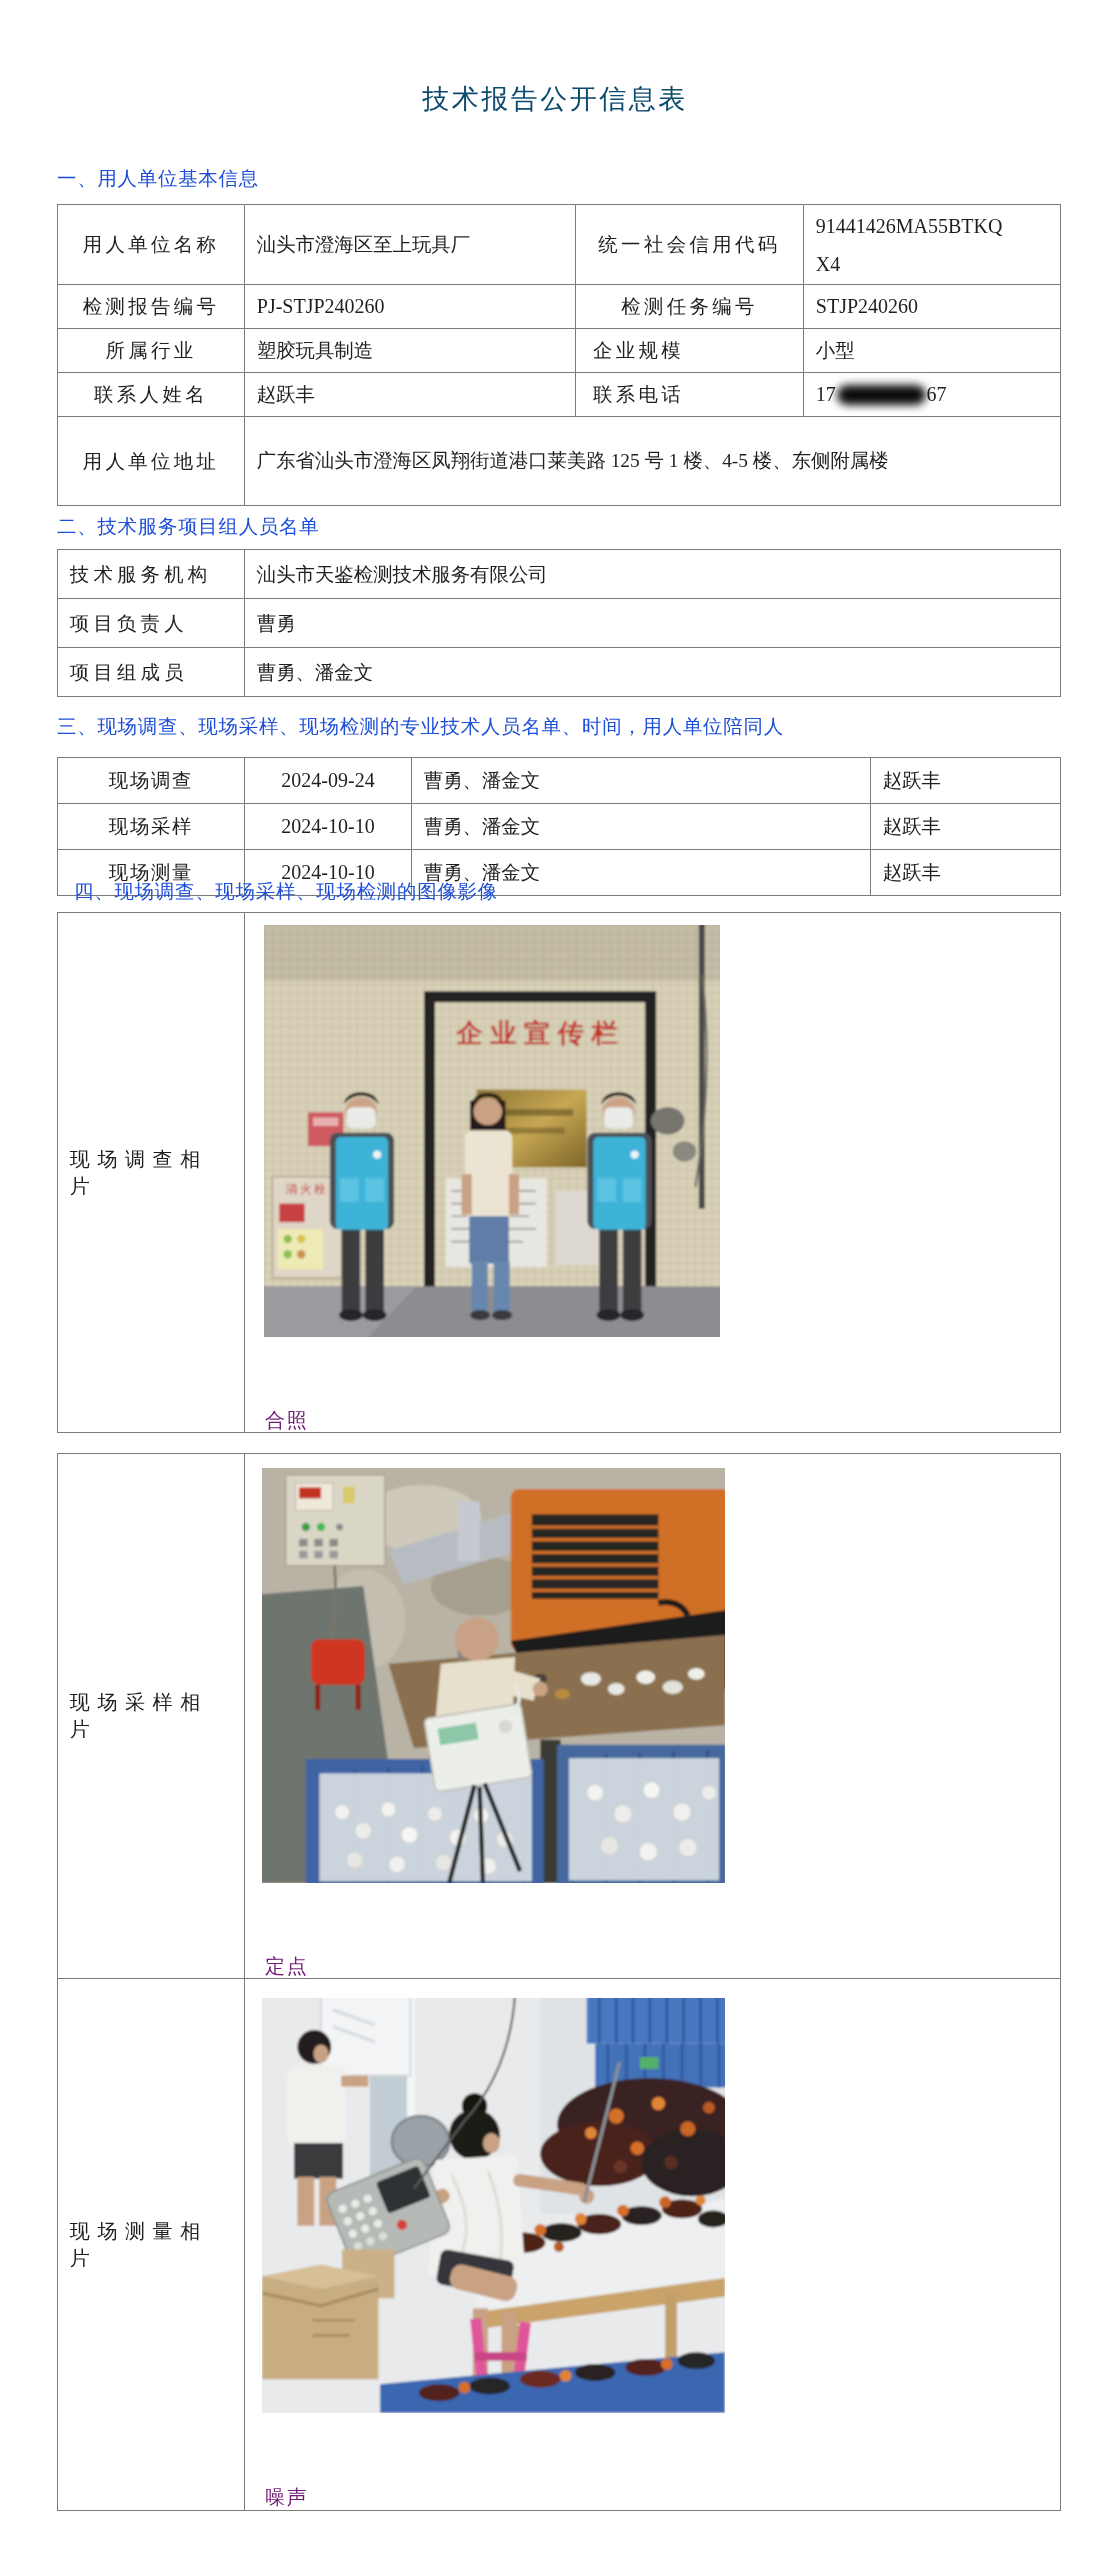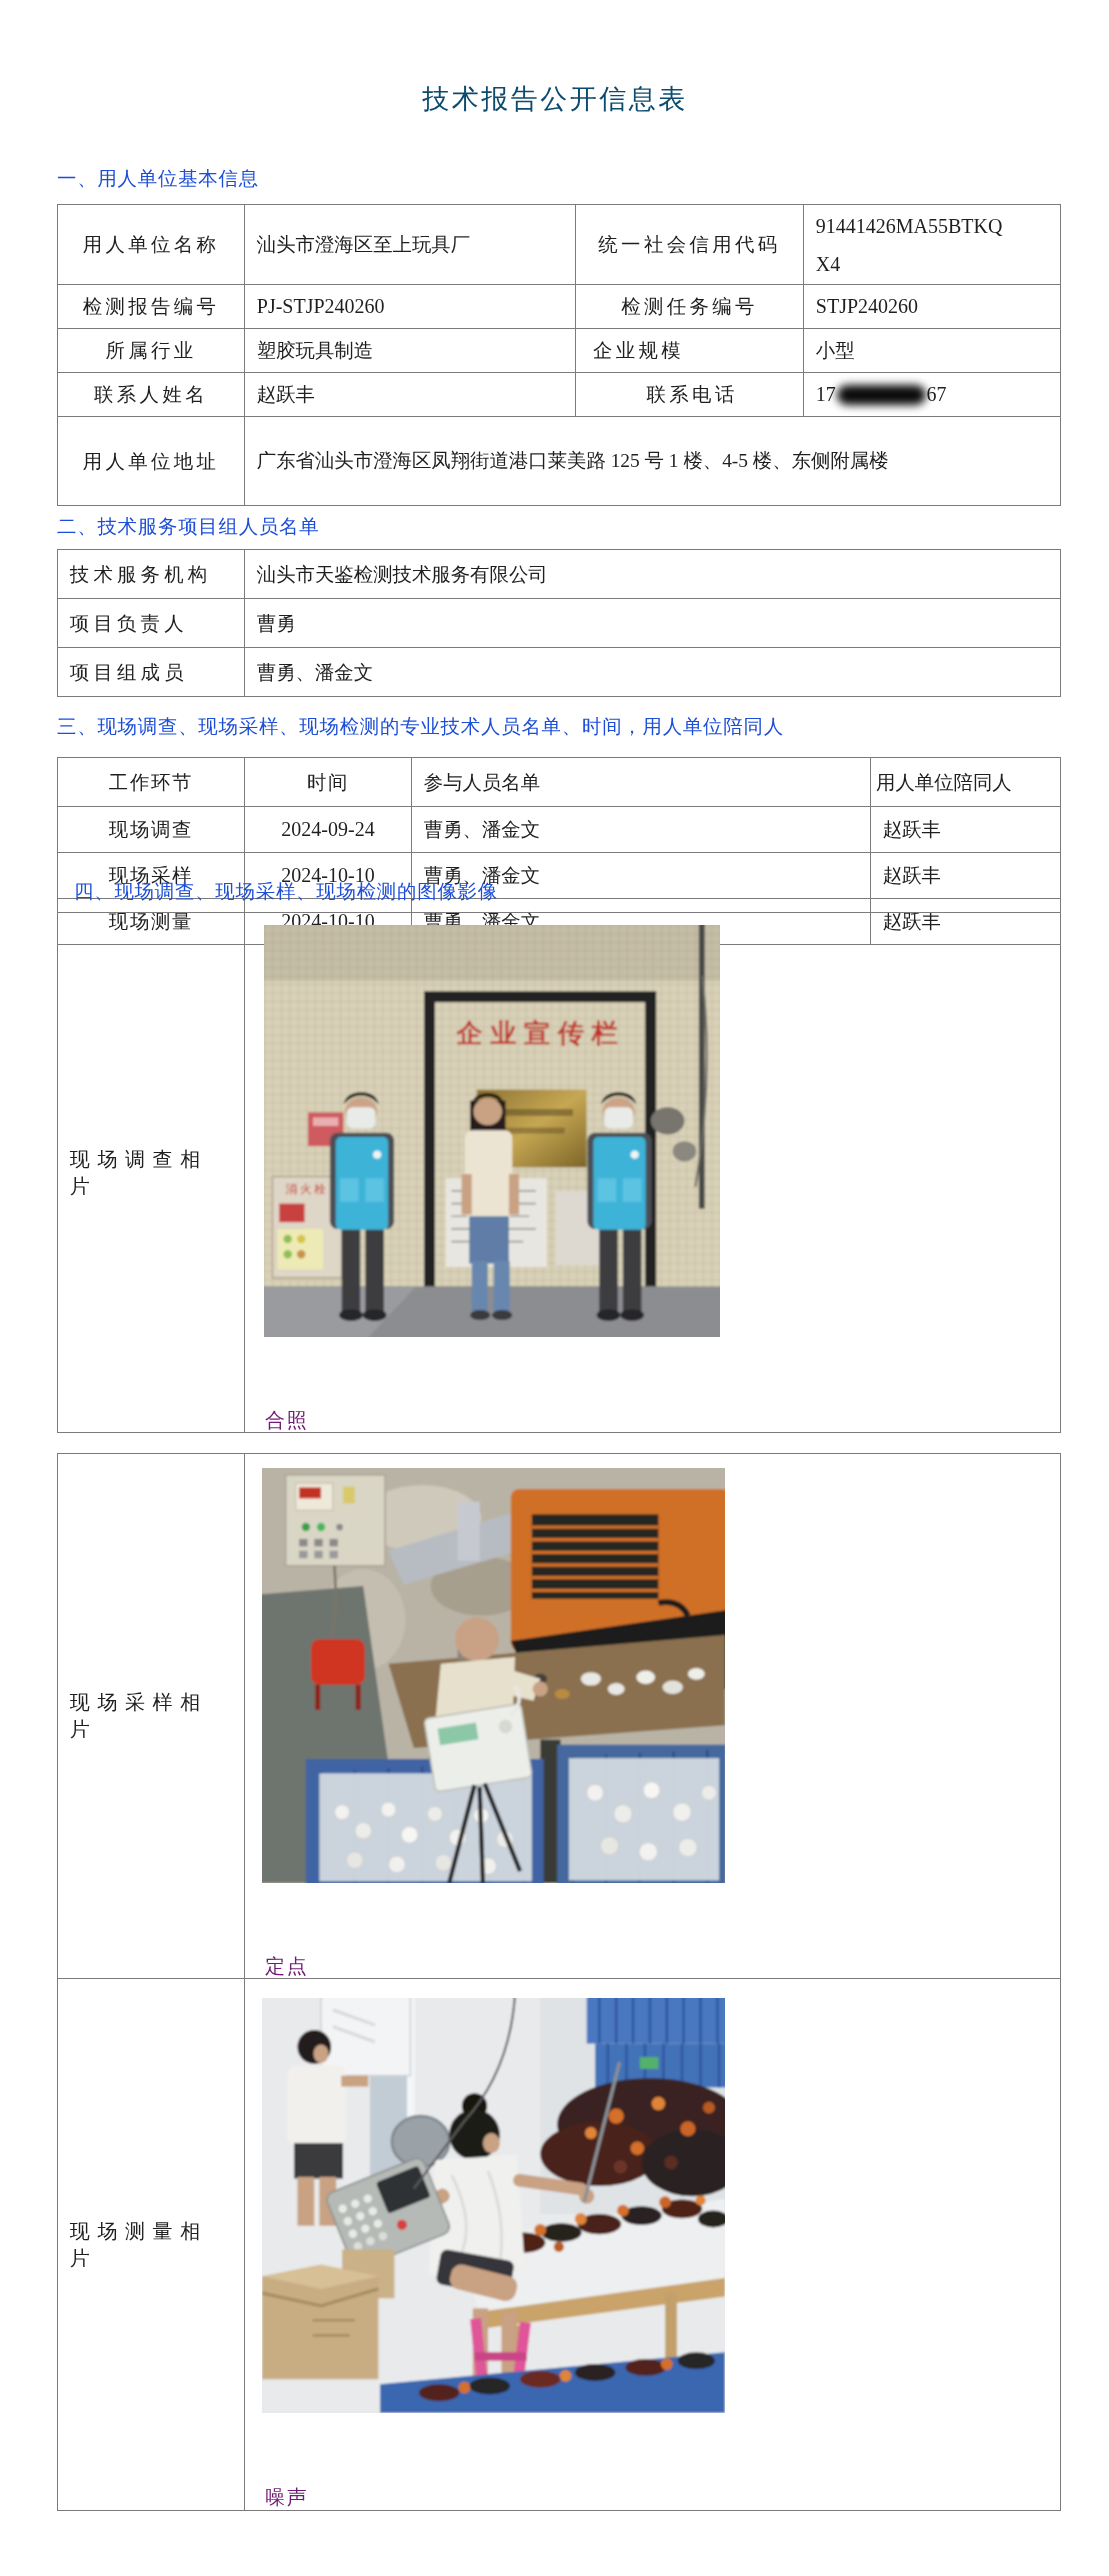--- a/index.html
+++ b/index.html
@@ -74,21 +74,21 @@
     </tr>
     <tr style="height:44px;">
       <td class="lbl">所属行业</td>
       <td class="val">塑胶玩具制造</td>
       <td class="lbl" style="text-align:left;padding-left:17px;">企业规模</td>
       <td class="val">小型</td>
     </tr>
     <tr style="height:44px;">
       <td class="lbl">联系人姓名</td>
       <td class="val">赵跃丰</td>
-      <td class="lbl" style="text-align:center;padding-left:17px;">联系电话</td>
+      <td class="lbl" style="text-align:left;padding-left:17px;">联系电话</td>
       <td class="val" style="font-size:20px;"><span>17</span><span class="phone-blur"></span><span>67</span></td>
     </tr>
     <tr style="height:89px;">
       <td class="lbl">用人单位地址</td>
       <td class="val" colspan="3" style="line-height:1.95;padding-right:34px;">广东省汕头市澄海区凤翔街道港口莱美路 125 号 1 楼、4-5 楼、东侧附属楼</td>
     </tr>
   </tbody>
     </table>
 
   <div class="sec-heading" style="top:513px;">二、技术服务项目组人员名单</div>
@@ -117,26 +117,20 @@
   <div class="sec-heading" style="top:713px;">三、现场调查、现场采样、现场检测的专业技术人员名单、时间，用人单位陪同人</div>
 
   <table class="grid" style="left:57px;top:757px;width:1003px;">
     <colgroup>
         <col style="width:187px">
         <col style="width:167px">
         <col style="width:459px">
         <col style="width:190px">
       </colgroup>
     <tbody>
-        <tr style="height:49px;">
-      <td class="center">工作环节</td>
-      <td class="center">时间</td>
-      <td class="val">参与人员名单</td>
-      <td class="val" style="padding:1.7px 5px;">用人单位陪同人</td>
-    </tr>
     <tr style="height:46px;">
       <td class="center">现场调查</td>
       <td class="center" style="font-size:20px;letter-spacing:0;">2024-09-24</td>
       <td class="val">曹勇、潘金文</td>
       <td class="val">赵跃丰</td>
     </tr>
     <tr style="height:46px;">
       <td class="center">现场采样</td>
       <td class="center" style="font-size:20px;letter-spacing:0;">2024-10-10</td>
       <td class="val">曹勇、潘金文</td>

